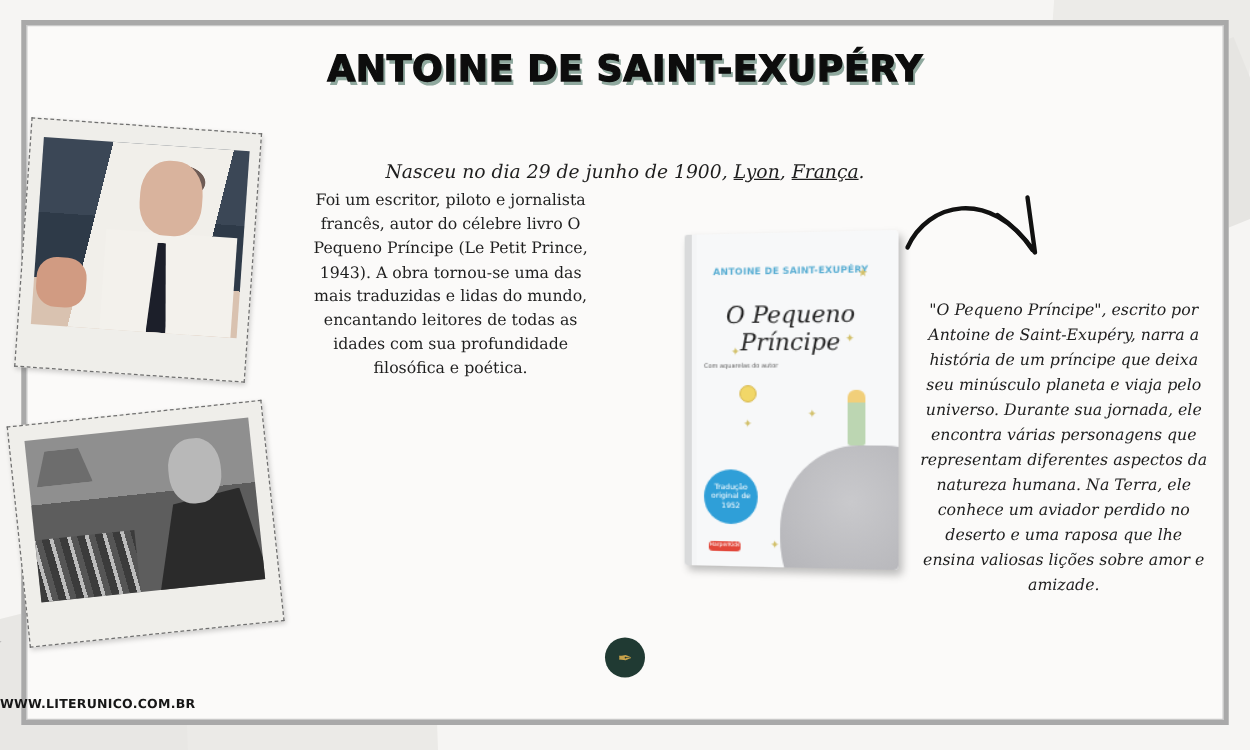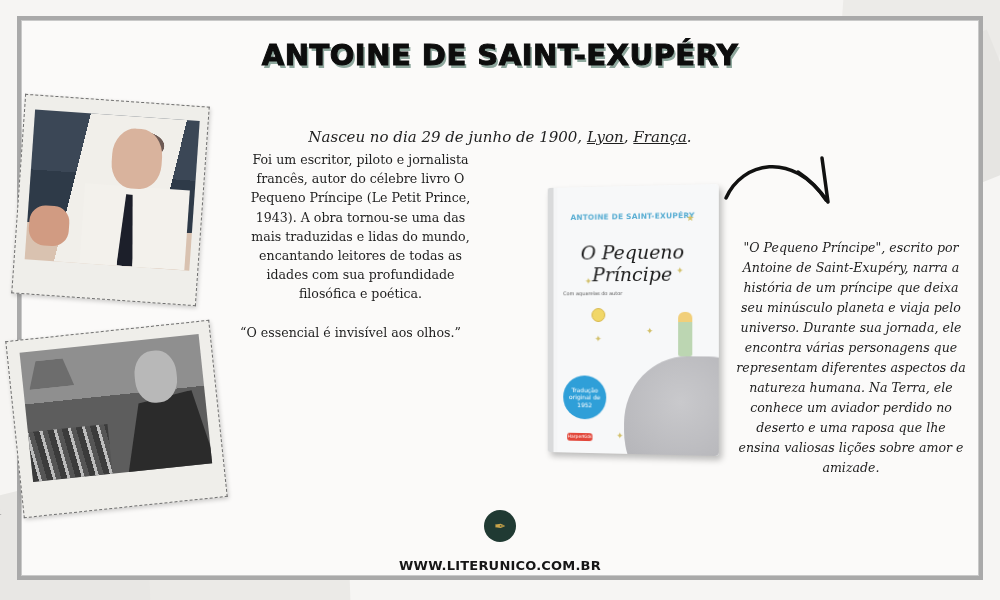--- a/index.html
+++ b/index.html
@@ -236,24 +236,23 @@
     
     .logo {
       position: absolute; left: 484px; top: 510px; width: 32px; height: 32px;
       border-radius: 50%;
       background: #203a33;
       display: flex; align-items: center; justify-content: center;
       color: #c7a24a; font-size: 14px;
     }
     .site {
       position: absolute; left: 0; right: 0; top: 558px;
-      text-align: center;
       font-family: "DejaVu Sans", sans-serif;
       font-weight: bold;
-      font-size: 13px;
+      font-size: 10px;
       color: #161616;
       letter-spacing: 0.2px;
     }
   </style>
 </head>
 <body>
 
 <div class="scrap scrap-tr2"></div>
 <div class="scrap scrap-tr">
   <span class="big">tengan</span>
@@ -290,21 +289,20 @@
   <div class="photo" title="Antoine de Saint-Exupéry, foto em preto e branco sentado junto a livros">
     <div class="lamp"></div>
     <div class="shelf"></div>
     <div class="coat"></div>
     <div class="head"></div>
   </div>
 </div>
 
 <div class="bio">
   <p>Foi um escritor, piloto e jornalista francês, autor do célebre livro O Pequeno Príncipe (Le Petit Prince, 1943). A obra tornou-se uma das mais traduzidas e lidas do mundo, encantando leitores de todas as idades com sua profundidade filosófica e poética.</p>
-  <div>“O essencial é invisível aos olhos.”</div>
 </div>
 
 <div class="book">
   <div class="author">ANTOINE DE SAINT-EXUPÉRY</div>
   <div class="btitle">O Pequeno Príncipe</div>
   <div class="note">Com aquarelas do autor</div>
   <div class="sun"></div>
   <span class="star" style="left:140px;top:28px">★</span>
   <span class="star" style="left:130px;top:80px">✦</span>
   <span class="star" style="left:38px;top:90px">✦</span>

